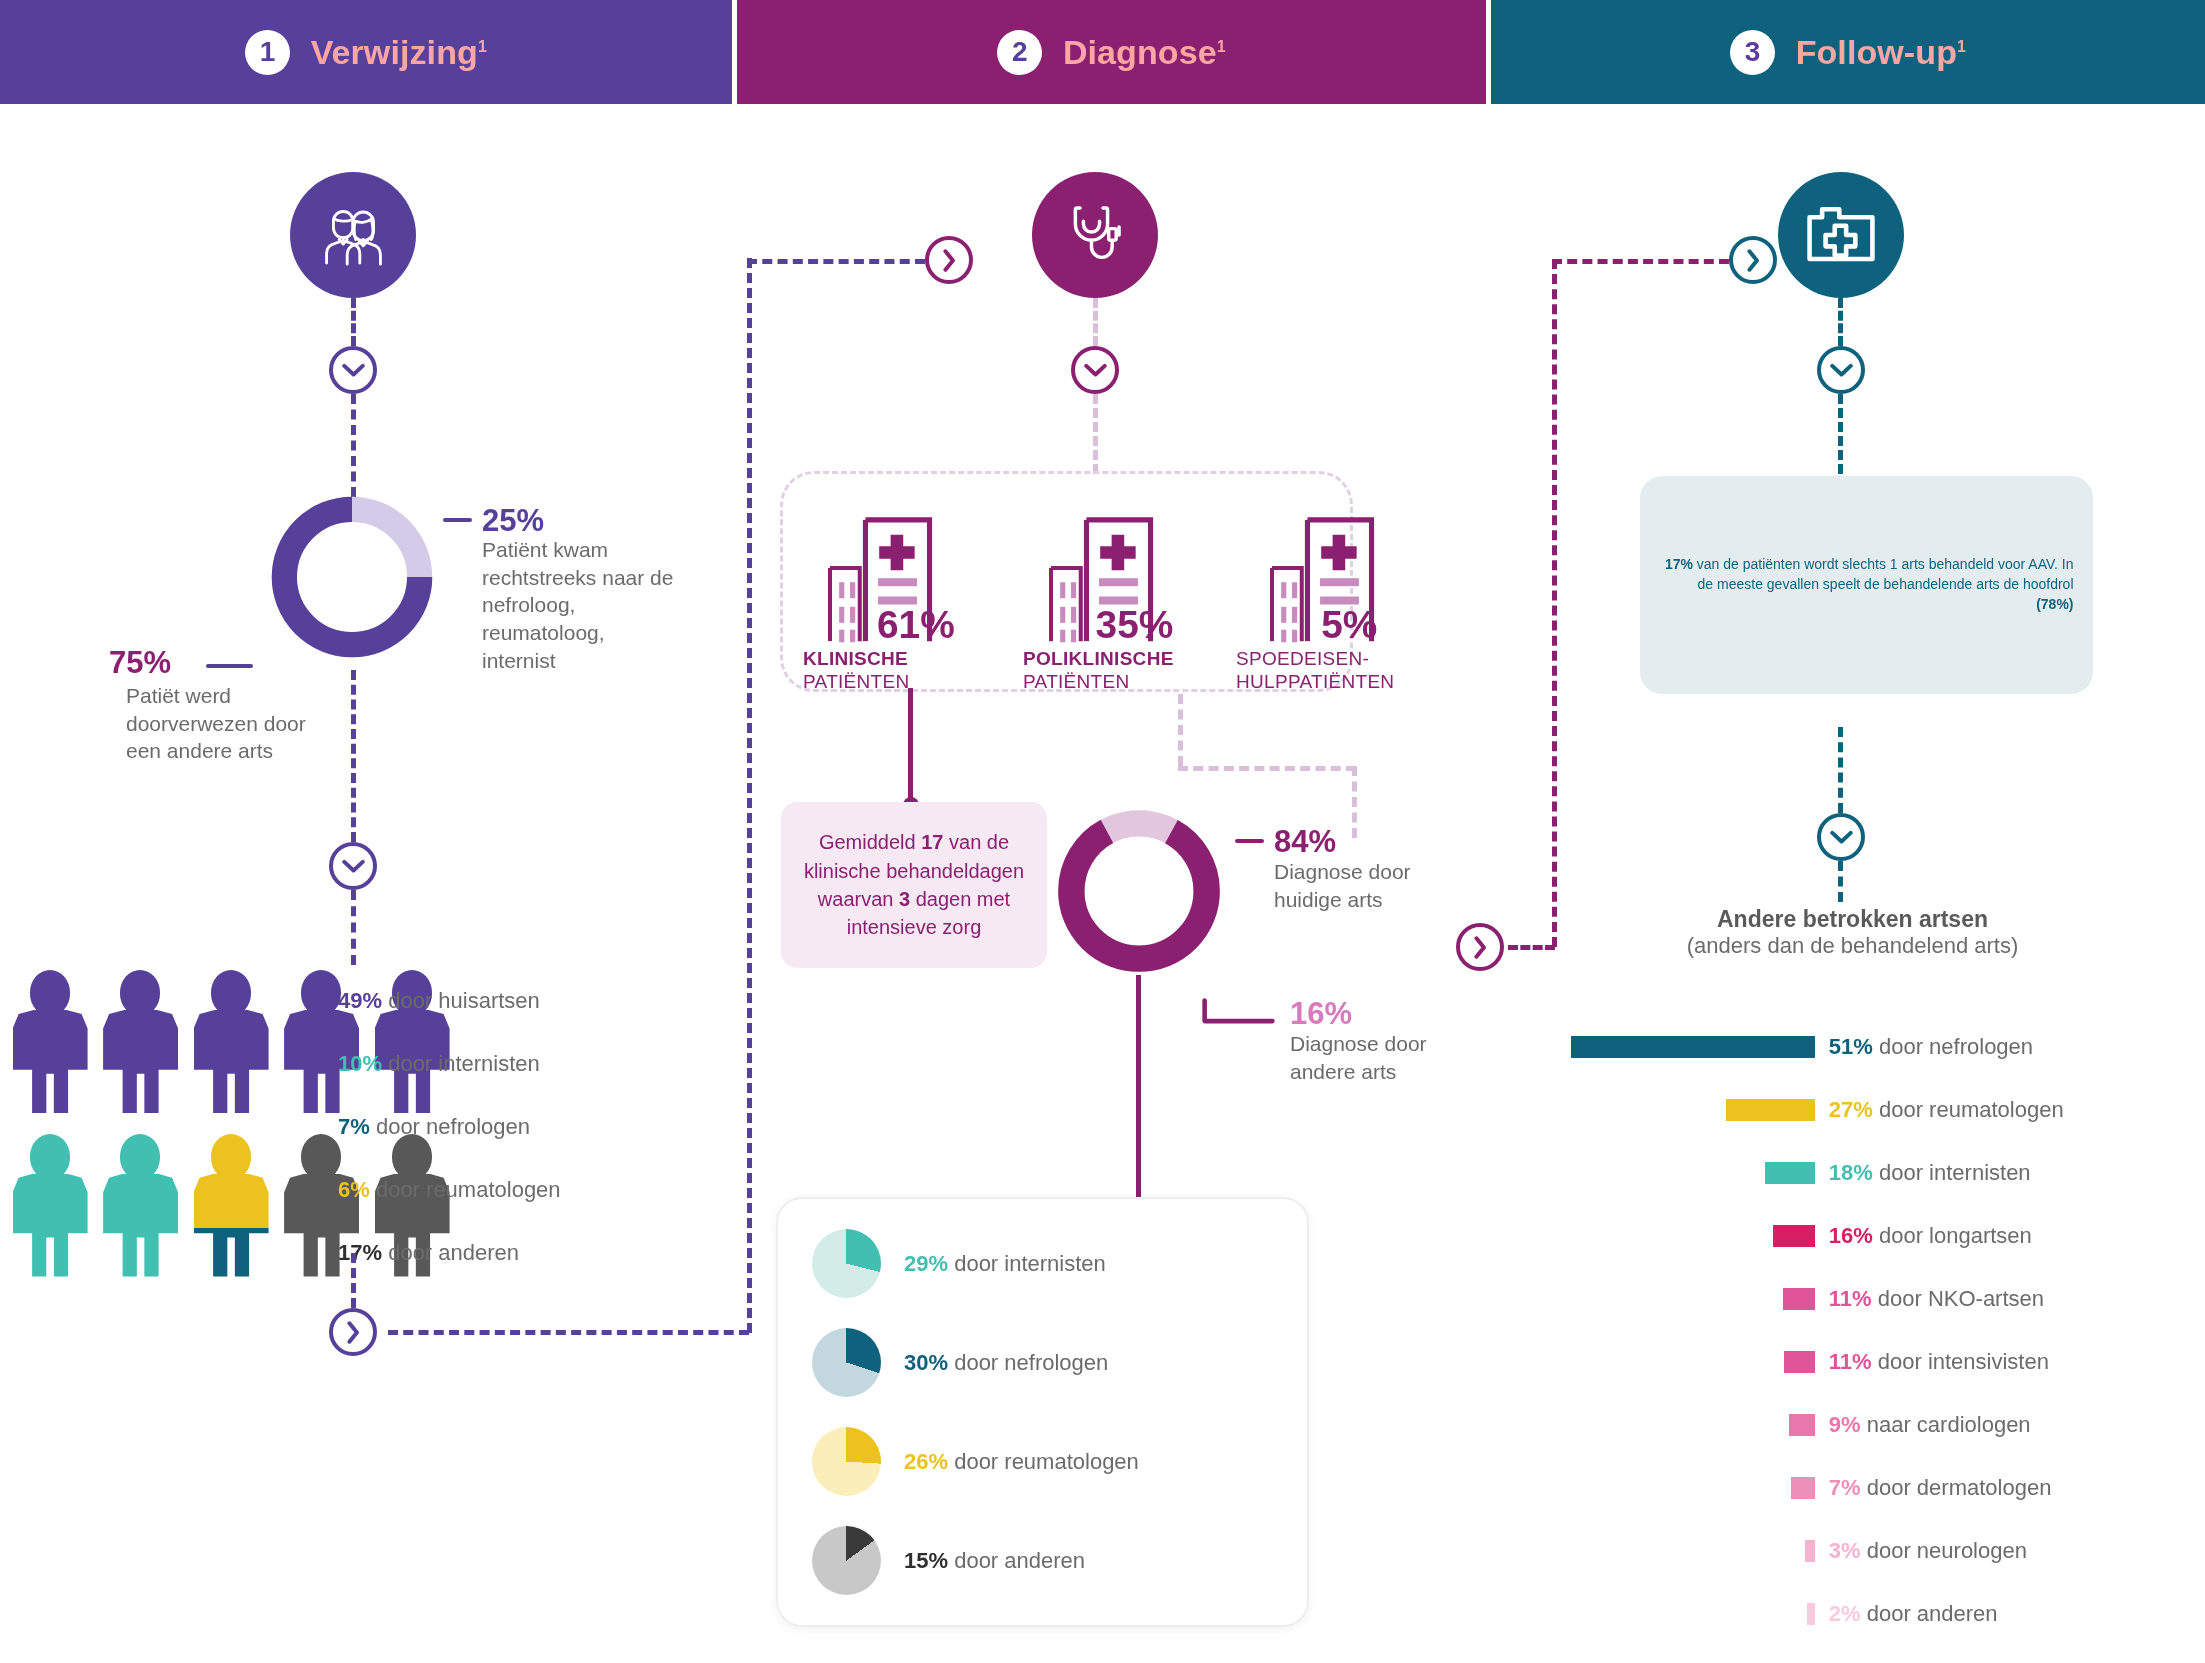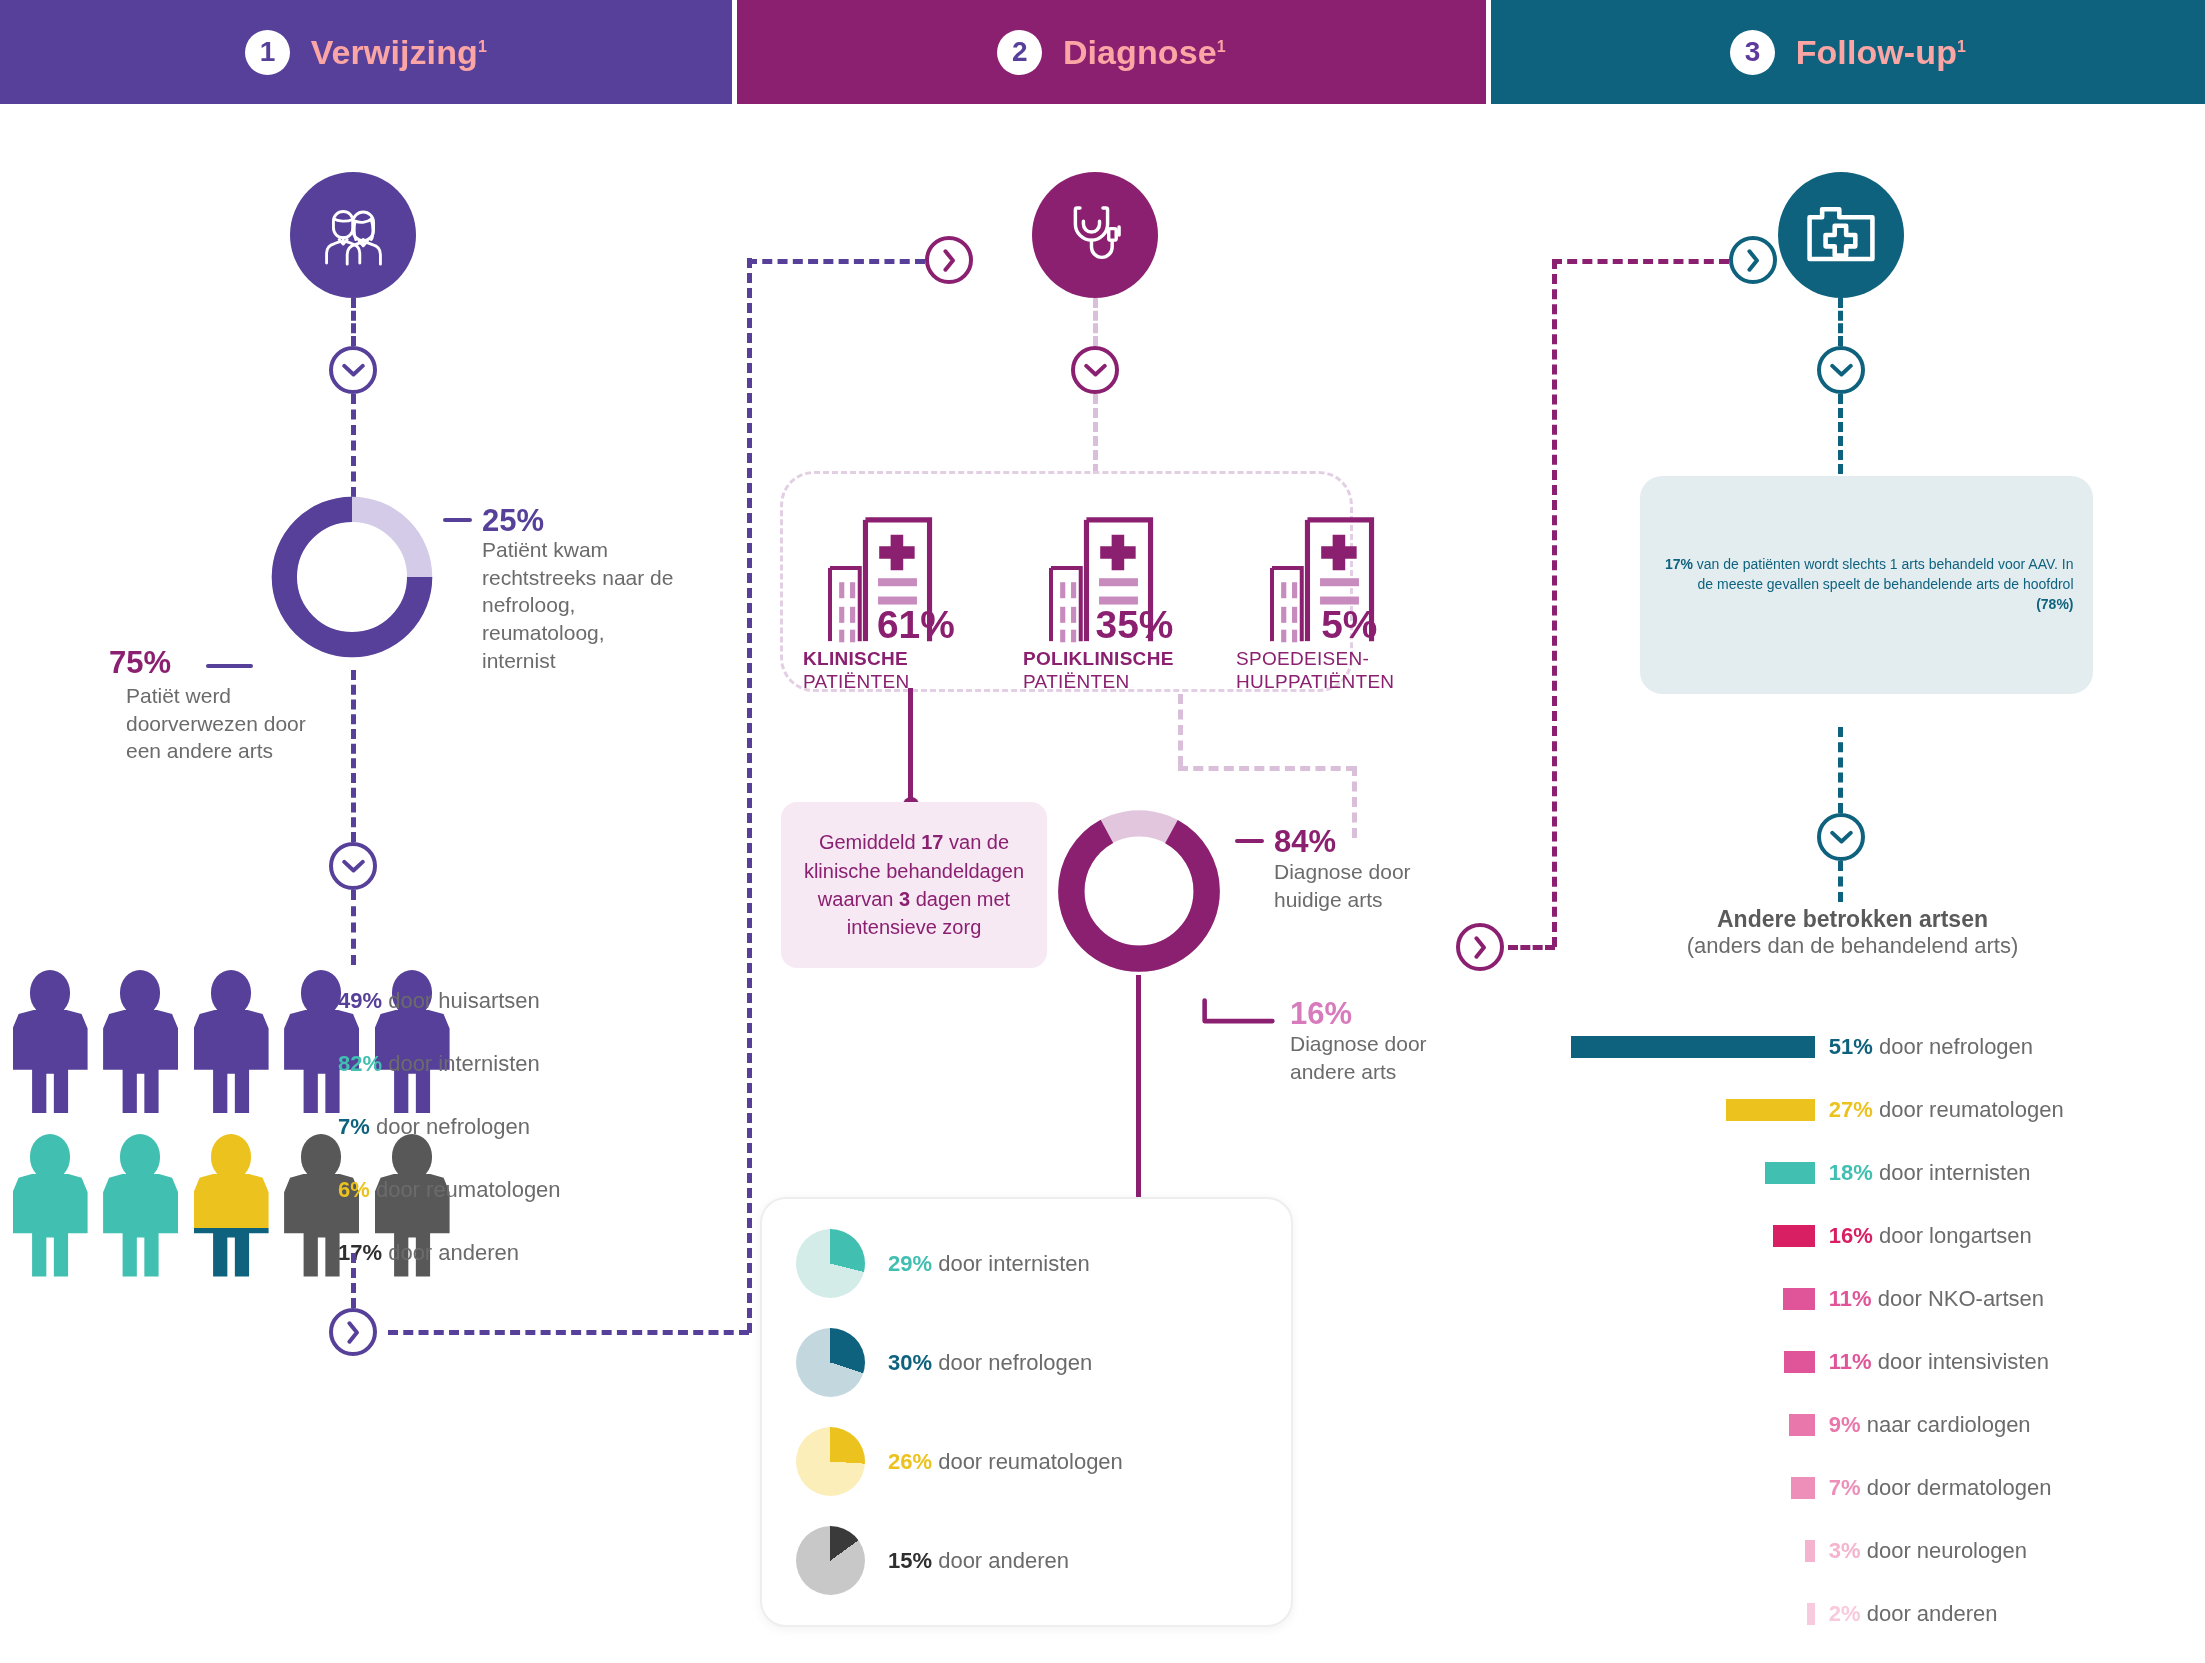--- a/index.html
+++ b/index.html
@@ -59,21 +59,21 @@
   .hosp-lbl{font-size:19px;line-height:1.2;color:#8b2071;text-align:center;letter-spacing:0.3px;}
   .hosp-lbl .l1{display:block;}
 
   
   #pink-box{left:781px;top:802px;width:266px;height:166px;background:#f7e9f4;border-radius:16px;
             display:flex;align-items:center;justify-content:center;box-sizing:border-box;padding:0 17px;}
   #pink-box .t{font-size:20px;line-height:1.42;color:#8b2071;text-align:center;}
   #pink-box .t b{font-weight:bold;}
 
   
-  #pie-card{left:760px;top:1197px;width:533px;height:430px;background:#ffffff;
+  #pie-card{left:776px;top:1197px;width:533px;height:430px;background:#ffffff;
             border:2.3px solid #eeeeee;border-radius:26px;box-sizing:border-box;
             box-shadow:0 2.3px 10.3px rgba(0,0,0,.05);}
   .pie-row{display:flex;align-items:center;height:69px;}
   .pie-ico{width:69px;height:69px;border-radius:50%;margin-right:23px;flex:0 0 auto;}
   .pie-lbl{font-size:22px;color:#6b6b6b;white-space:nowrap;}
   .pie-lbl b{font-weight:bold;}
 
   
   #teal-box{left:1640px;top:476px;width:453px;height:218px;background:#e3edf0;border-radius:22px;
             display:flex;align-items:center;justify-content:center;box-sizing:border-box;padding:0 19.5px;}
@@ -206,21 +206,21 @@
       </div>
     <div class="person">
         <div class="head" style="background:#585858;"></div>
         <div class="body" style="background:#585858;clip-path:polygon(0% 18%,8% 4%,28% 0%,72% 0%,92% 4%,100% 18%,100% 58%,74% 58%,74% 100%,55% 100%,55% 62%,45% 62%,45% 100%,26% 100%,26% 58%,0% 58%);"></div>
       </div>
   </div>
 </div>
 
 <div class="abs" style="left:338px;top:969px;">
   <div class="plegend" style="height:63px;line-height:63px;"><b style="color:#564099">49%</b><span> door huisartsen</span></div>
-  <div class="plegend" style="height:63px;line-height:63px;"><b style="color:#41bfb0">82%</b><span> door internisten</span></div>
+  <div class="plegend" style="height:63px;line-height:63px;"><b style="color:#41bfb0">10%</b><span> door internisten</span></div>
   <div class="plegend" style="height:63px;line-height:63px;"><b style="color:#0f627e">7%</b><span> door nefrologen</span></div>
   <div class="plegend" style="height:63px;line-height:63px;"><b style="color:#ecc21f">6%</b><span> door reumatologen</span></div>
   <div class="plegend" style="height:63px;line-height:63px;"><b style="color:#2f2f2f">17%</b><span> door anderen</span></div>
 </div>
 
 <div class="abs vdash" style="left:351px;top:1253px;height:55px;"></div>
 <div class="abs chev" style="left:329px;top:1308px;">
   <svg width="13.8" height="23" viewBox="0 0 24 40" fill="none" stroke="#564099" stroke-width="7" stroke-linecap="round" stroke-linejoin="round">
       <path d="M6 4l13 16-13 16"></path>
     </svg>

